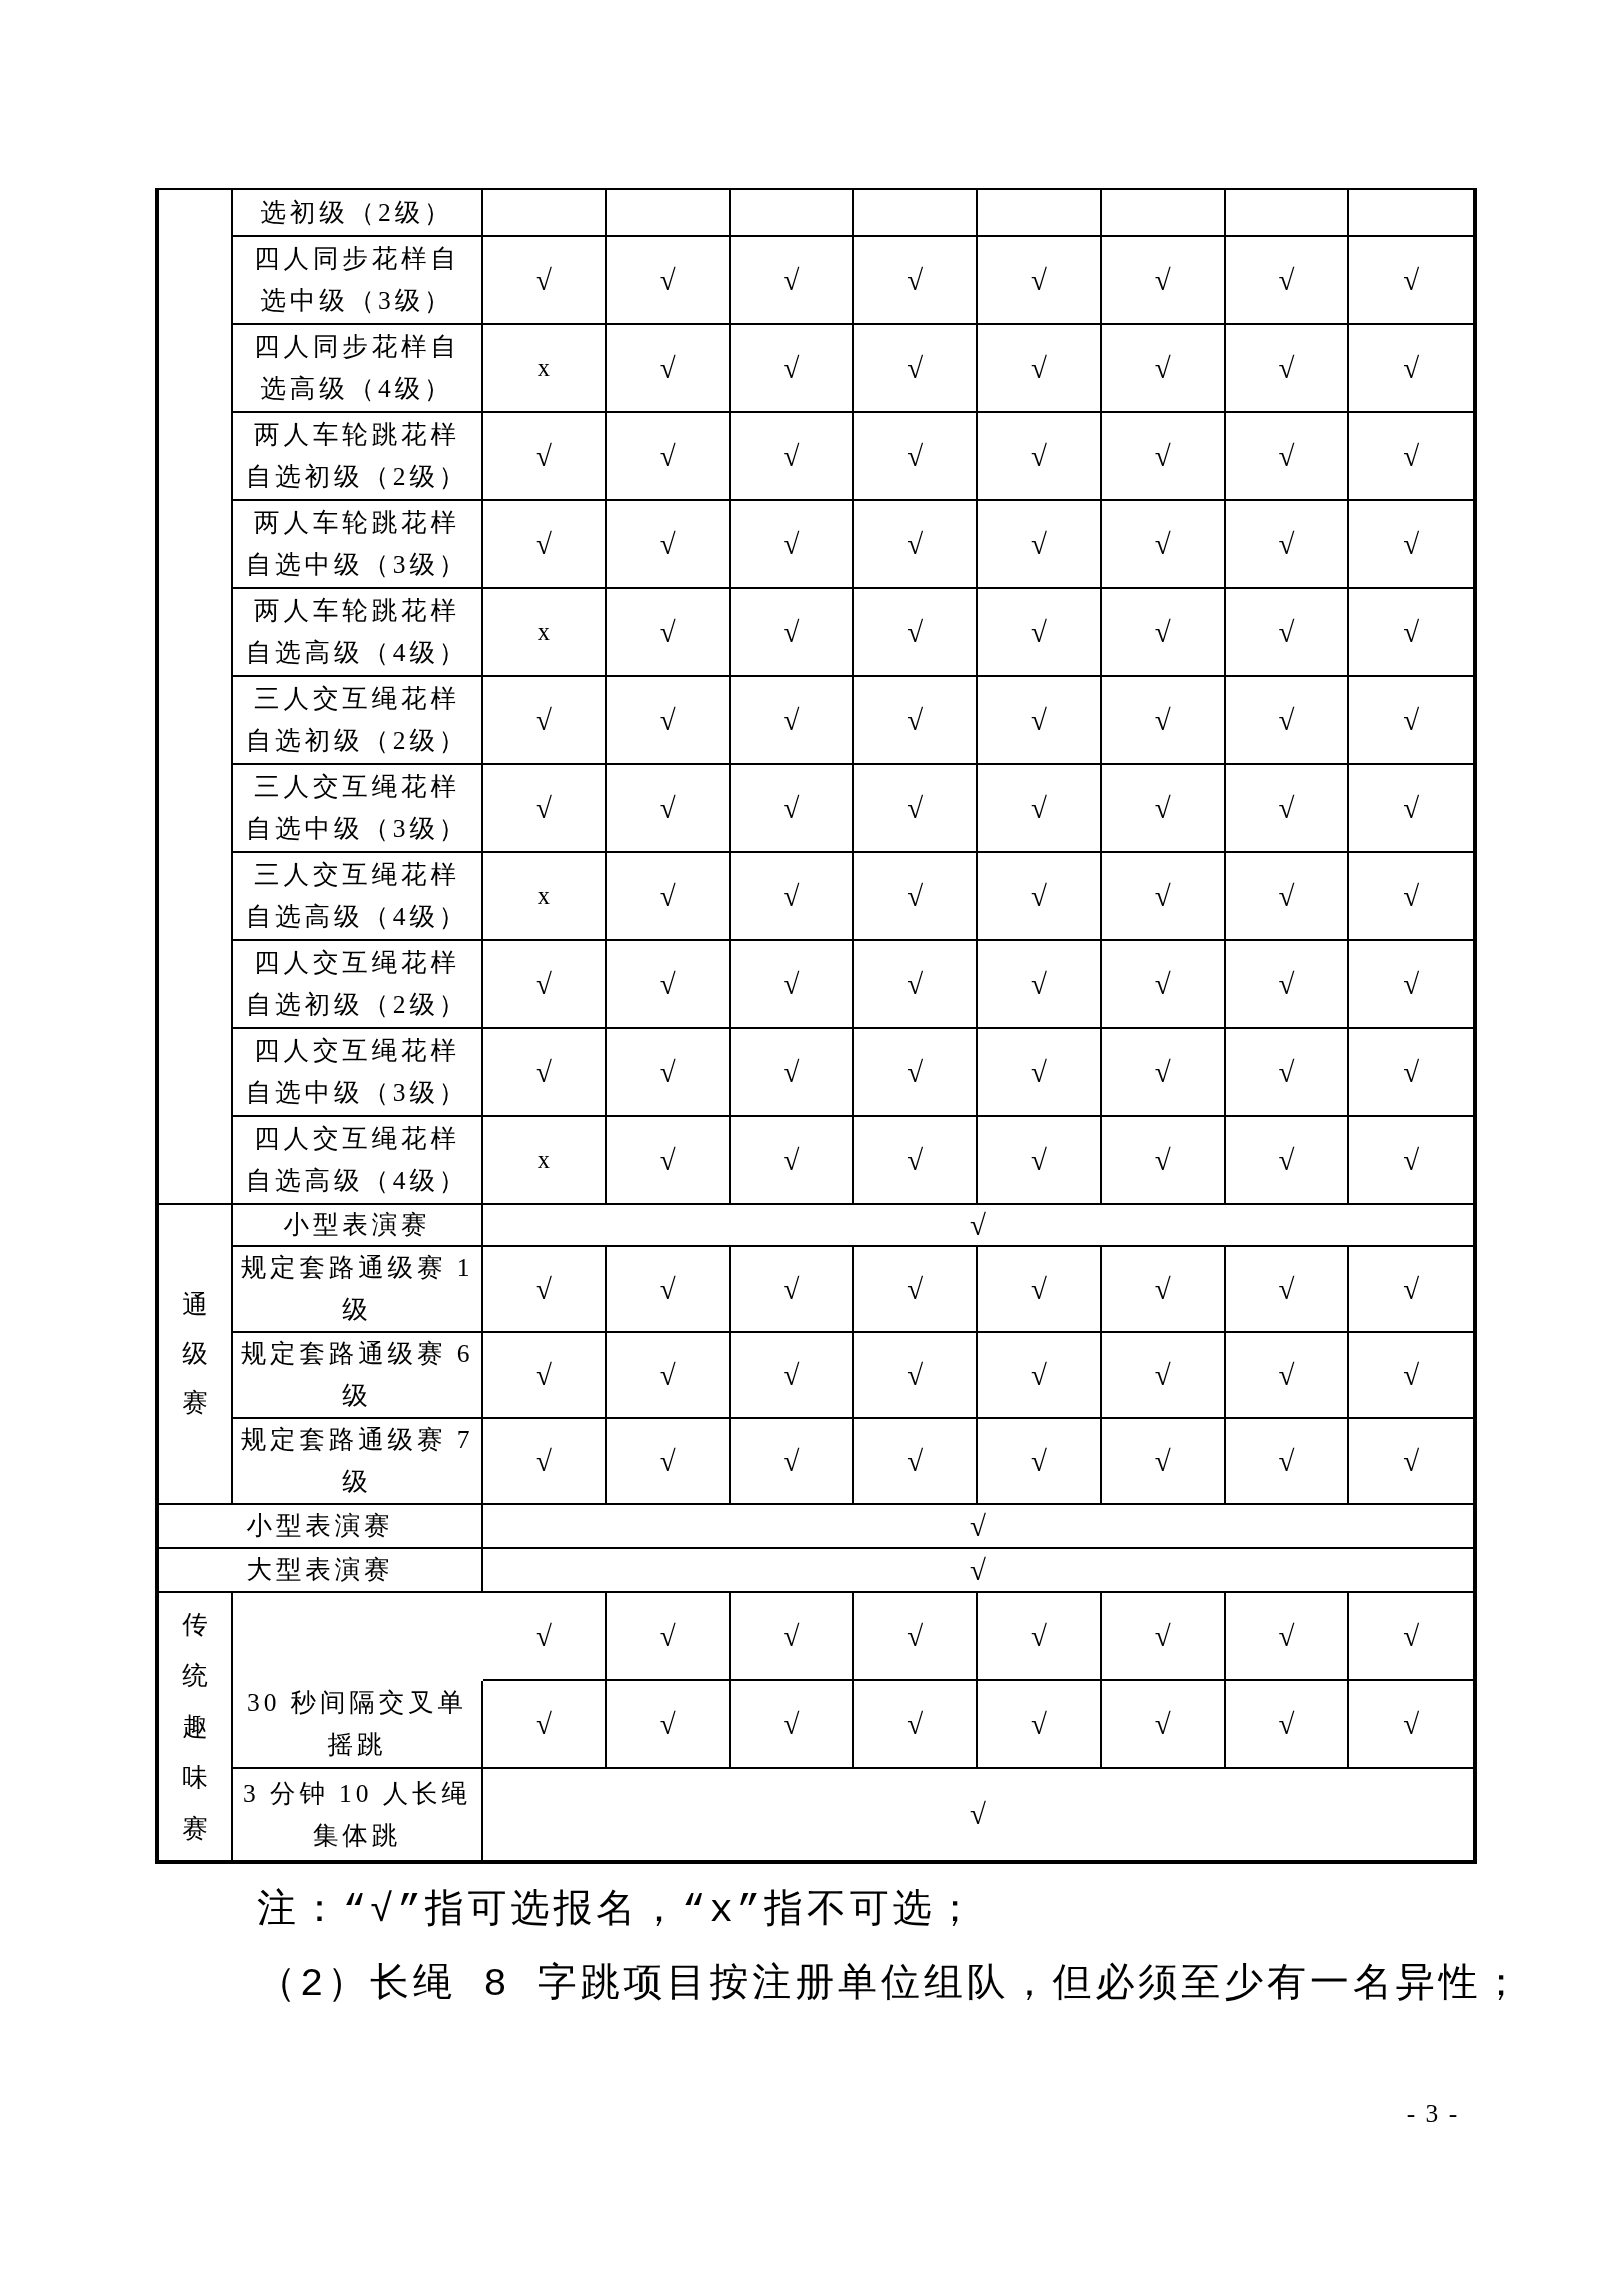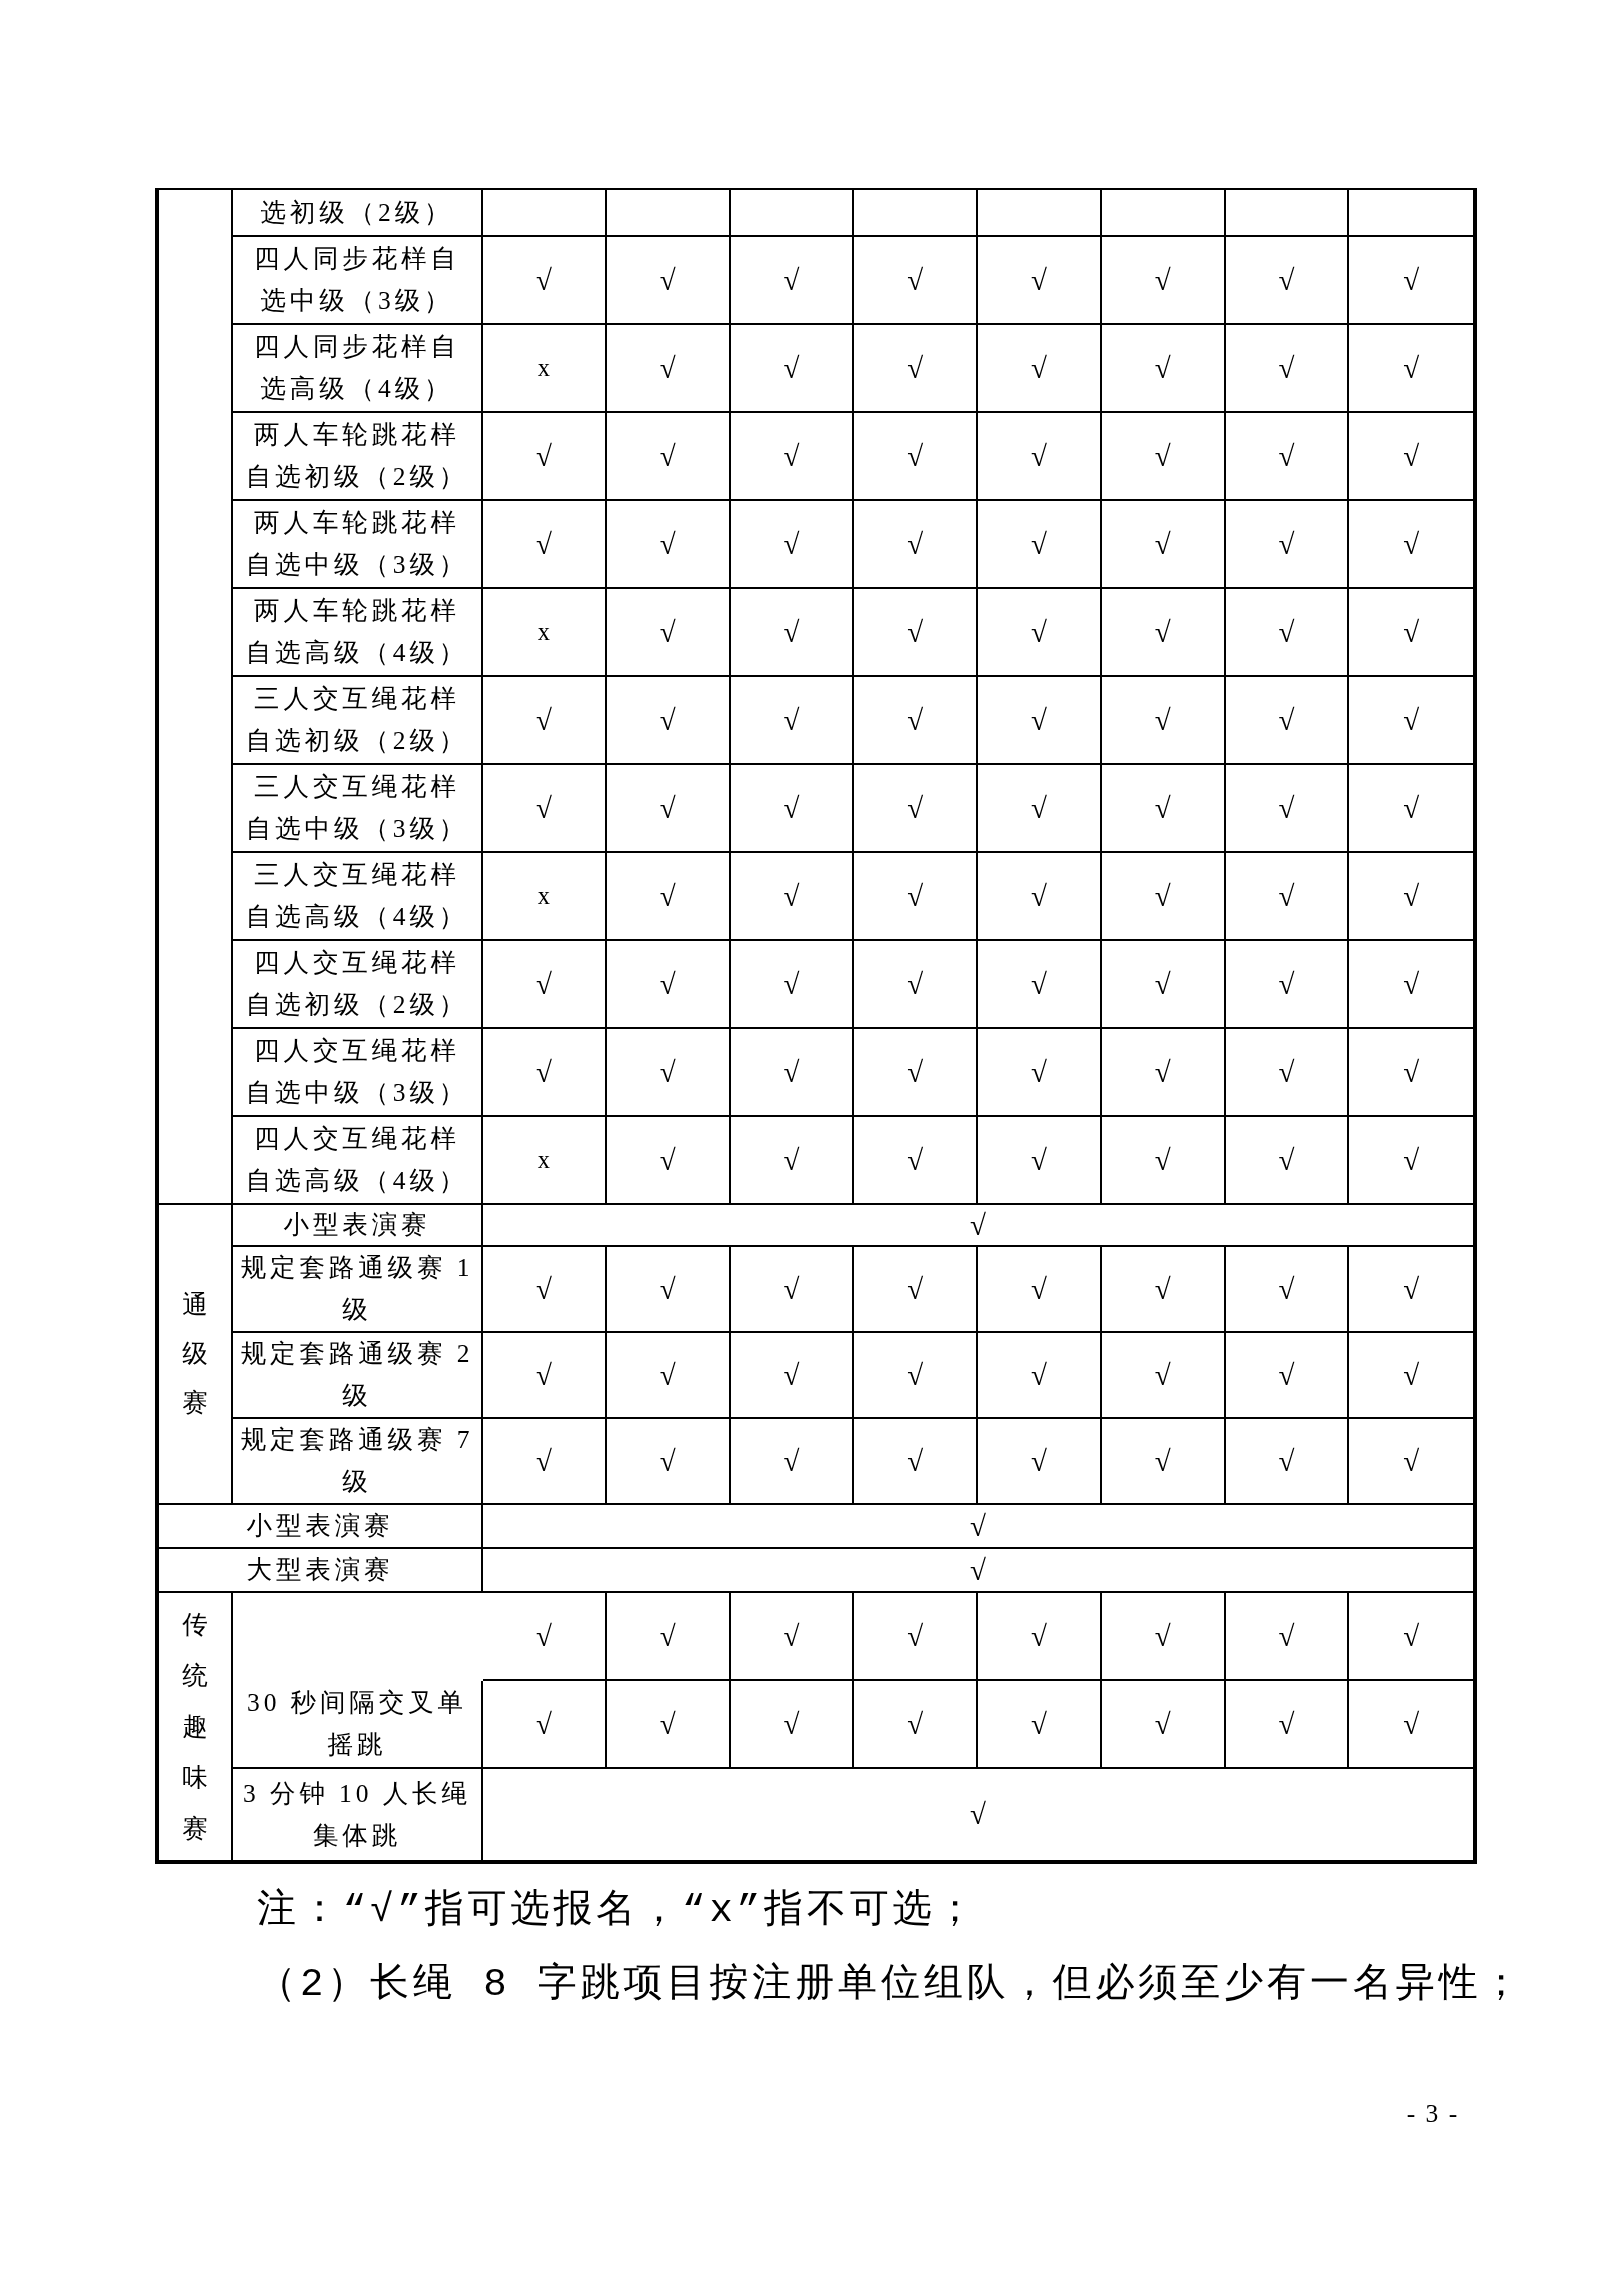--- a/index.html
+++ b/index.html
@@ -456,21 +456,21 @@
       <div class="cell mark-cell" style="grid-area: 14 / 8 / span 1 / span 1;">
         <span>√</span>
       </div>
       <div class="cell mark-cell" style="grid-area: 14 / 9 / span 1 / span 1;">
         <span>√</span>
       </div>
       <div class="cell mark-cell last-col" style="grid-area: 14 / 10 / span 1 / span 1;">
         <span>√</span>
       </div>
       <div class="cell label-cell" style="grid-area: 15 / 2 / span 1 / span 1;">
-        <div>规定套路通级赛 2</div>
+        <div>规定套路通级赛 6</div>
         <div>级</div>
       </div>
       <div class="cell mark-cell" style="grid-area: 15 / 3 / span 1 / span 1;">
         <span>√</span>
       </div>
       <div class="cell mark-cell" style="grid-area: 15 / 4 / span 1 / span 1;">
         <span>√</span>
       </div>
       <div class="cell mark-cell" style="grid-area: 15 / 5 / span 1 / span 1;">
         <span>√</span>

